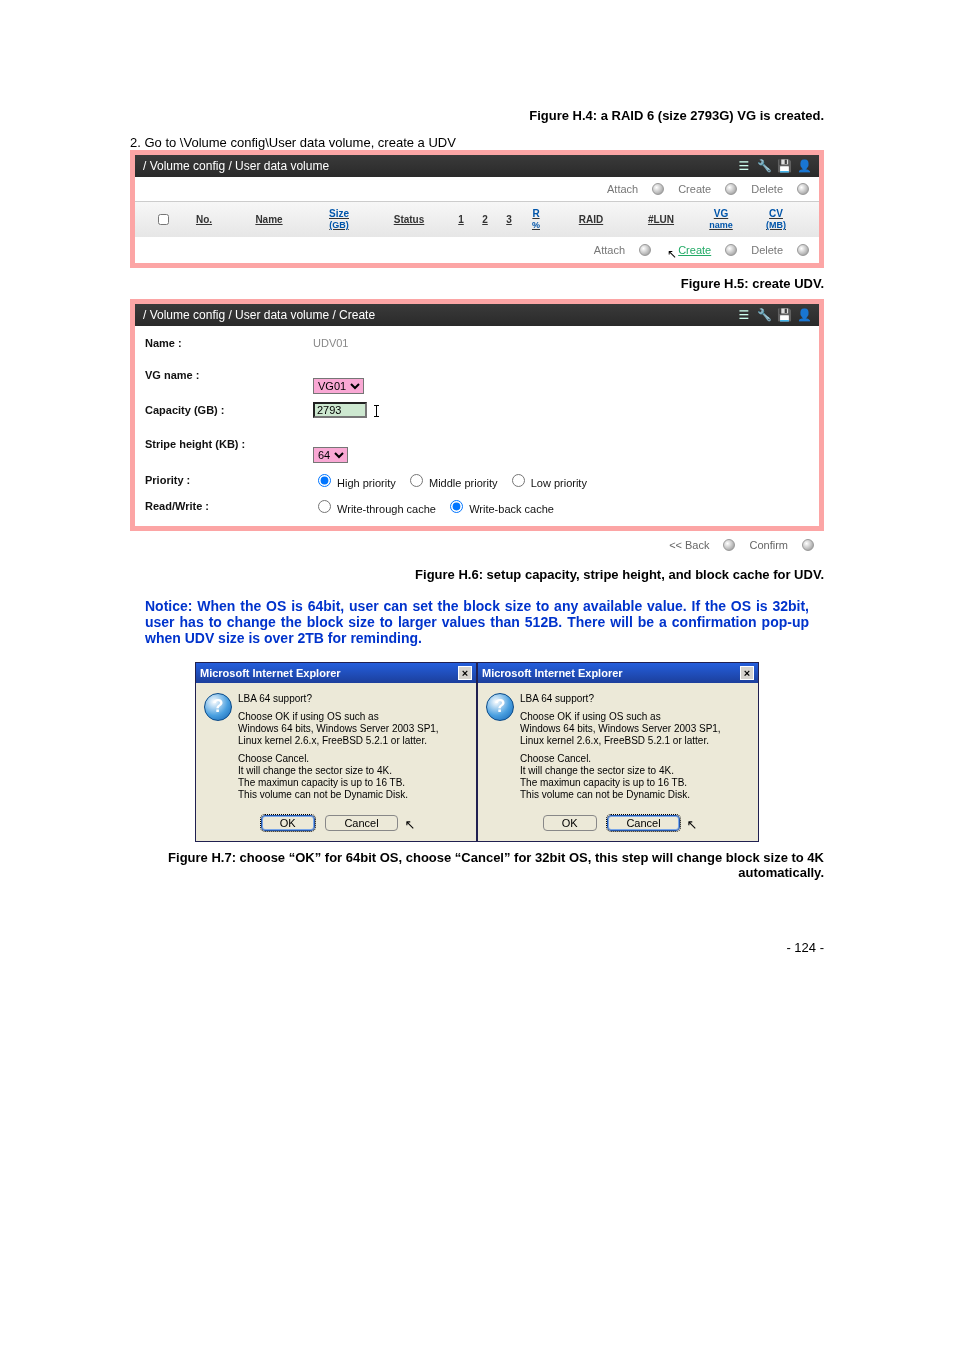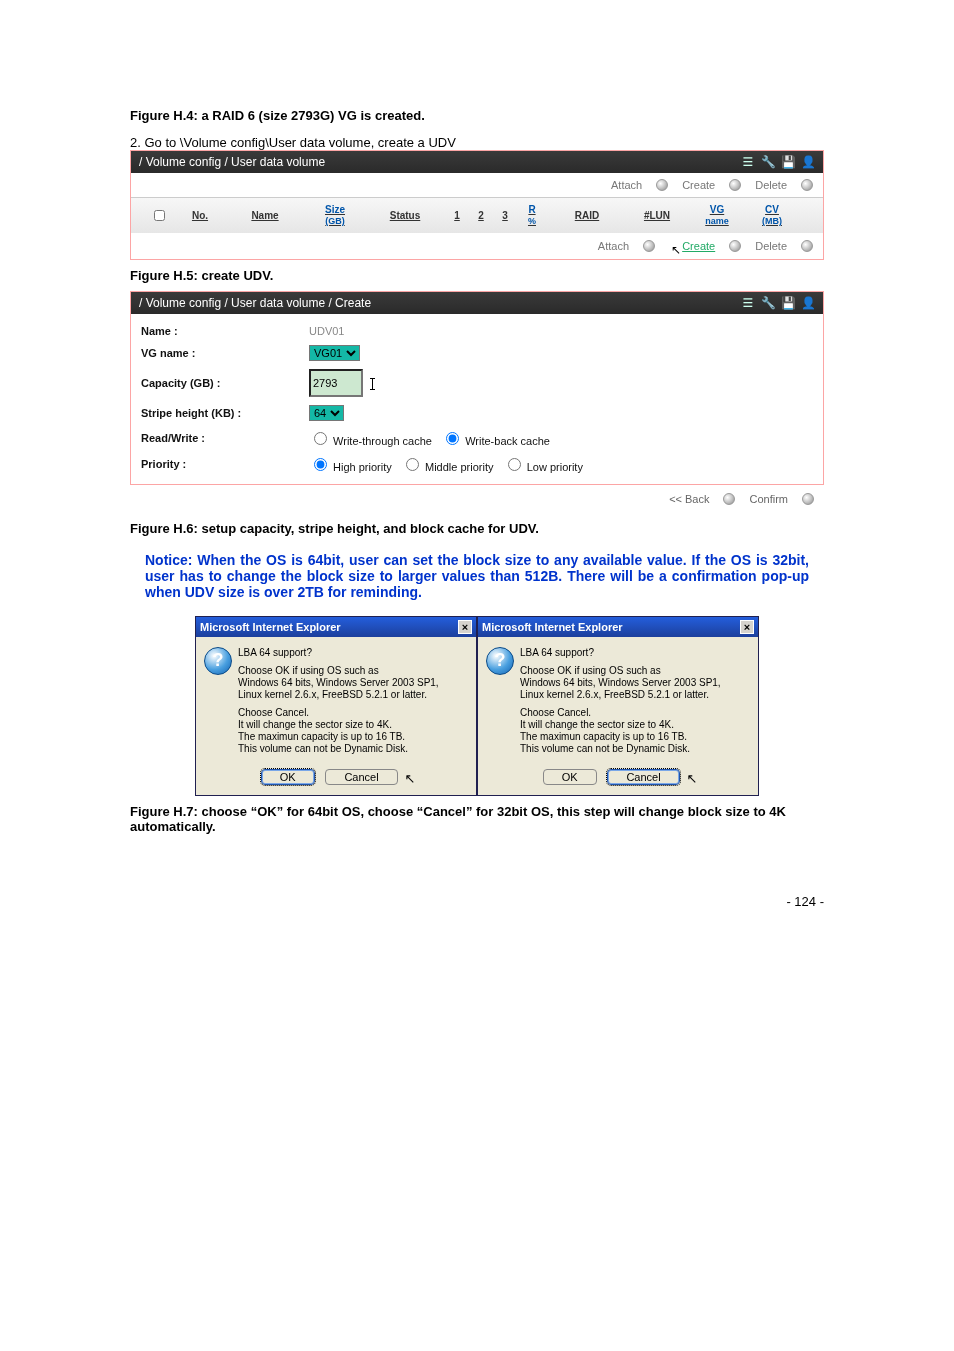--- a/index.html
+++ b/index.html
@@ -5,21 +5,21 @@
   body {
     font-family: Arial, sans-serif;
     font-size: 13px;
     background: white;
     width: 954px;
     margin: 0;
     padding: 100px 130px 60px 130px;
     box-sizing: border-box;
   }
   .caption {
-    text-align: left;
+    text-align: right;
     font-weight: bold;
     margin: 8px 0;
   }
   .step-text {
     margin: 12px 0 0 0;
   }
   .dark-bar {
     background: linear-gradient(#3a3a3a,#2a2a2a);
     color: #fff;
     padding: 4px 8px;
@@ -35,21 +35,21 @@
   .dark-bar .icons span {
     display: inline-block;
     width: 14px;
     height: 14px;
     font-size: 12px;
     text-align: center;
     line-height: 14px;
     color: #cfe;
   }
   .panel {
-    border: 1px solid #fca5a5;
+    border: 5px solid #fca5a5;
     font-size: 11px;
     background: #fff;
   }
   .toolbar-row {
     display: flex;
     justify-content: flex-end;
     align-items: center;
     gap: 14px;
     padding: 6px 10px;
     border-bottom: 1px solid #ccc;
@@ -106,26 +106,27 @@
     color: #111;
     vertical-align: middle;
   }
   .form-table td:first-child {
     font-weight: bold;
     width: 150px;
   }
   .form-table input[type="text"] {
     font-size: 11px;
     padding: 0 2px;
-    height: 28px;
+    height: 16px;
     box-sizing: border-box;
   }
   .form-table select {
     font-size: 11px;
-    background: #14b8a6;
+    background: #f9a8d4;
+    margin-top: 21px;
   }
   .radio-grey {
     color: #888;
   }
   .greyval { color: #888; }
   .greenbox { background: #cde8d0; }
   .bottom-buttons {
     display: flex;
     justify-content: flex-end;
     gap: 14px;
@@ -310,35 +311,35 @@
       <td>
         <input type="text" size="5" class="greenbox" value="2793" style="">
         <span class="textcursor"></span>
       </td>
     </tr>
     <tr>
       <td>Stripe height (KB) :</td>
       <td><select class="greenbox"><option>64</option></select></td>
     </tr>
     <tr>
-      <td>Read/Write :</td>
-      <td class="radio-grey">
-        <label><input type="radio" name="rw" style=""> <span>Write-through cache</span></label>
-        &nbsp;
-        <label><input type="radio" name="rw" checked="" style=""> <span>Write-back cache</span></label>
-      </td>
-    </tr>
-    <tr>
       <td>Priority :</td>
       <td class="radio-grey">
         <label><input type="radio" name="pr" checked="" style=""> <span>High priority</span></label>
         &nbsp;
         <label><input type="radio" name="pr" style=""> <span>Middle priority</span></label>
         &nbsp;
         <label><input type="radio" name="pr" style=""> <span>Low priority</span></label>
+      </td>
+    </tr>
+    <tr>
+      <td>Read/Write :</td>
+      <td class="radio-grey">
+        <label><input type="radio" name="rw" style=""> <span>Write-through cache</span></label>
+        &nbsp;
+        <label><input type="radio" name="rw" checked="" style=""> <span>Write-back cache</span></label>
       </td>
     </tr>
   </tbody>
     </table>
 </div>
 <div class="bottom-buttons">
   <span>&lt;&lt; Back</span>
   <span class="dot"></span>
   <span>Confirm</span>
   <span class="dot"></span>

